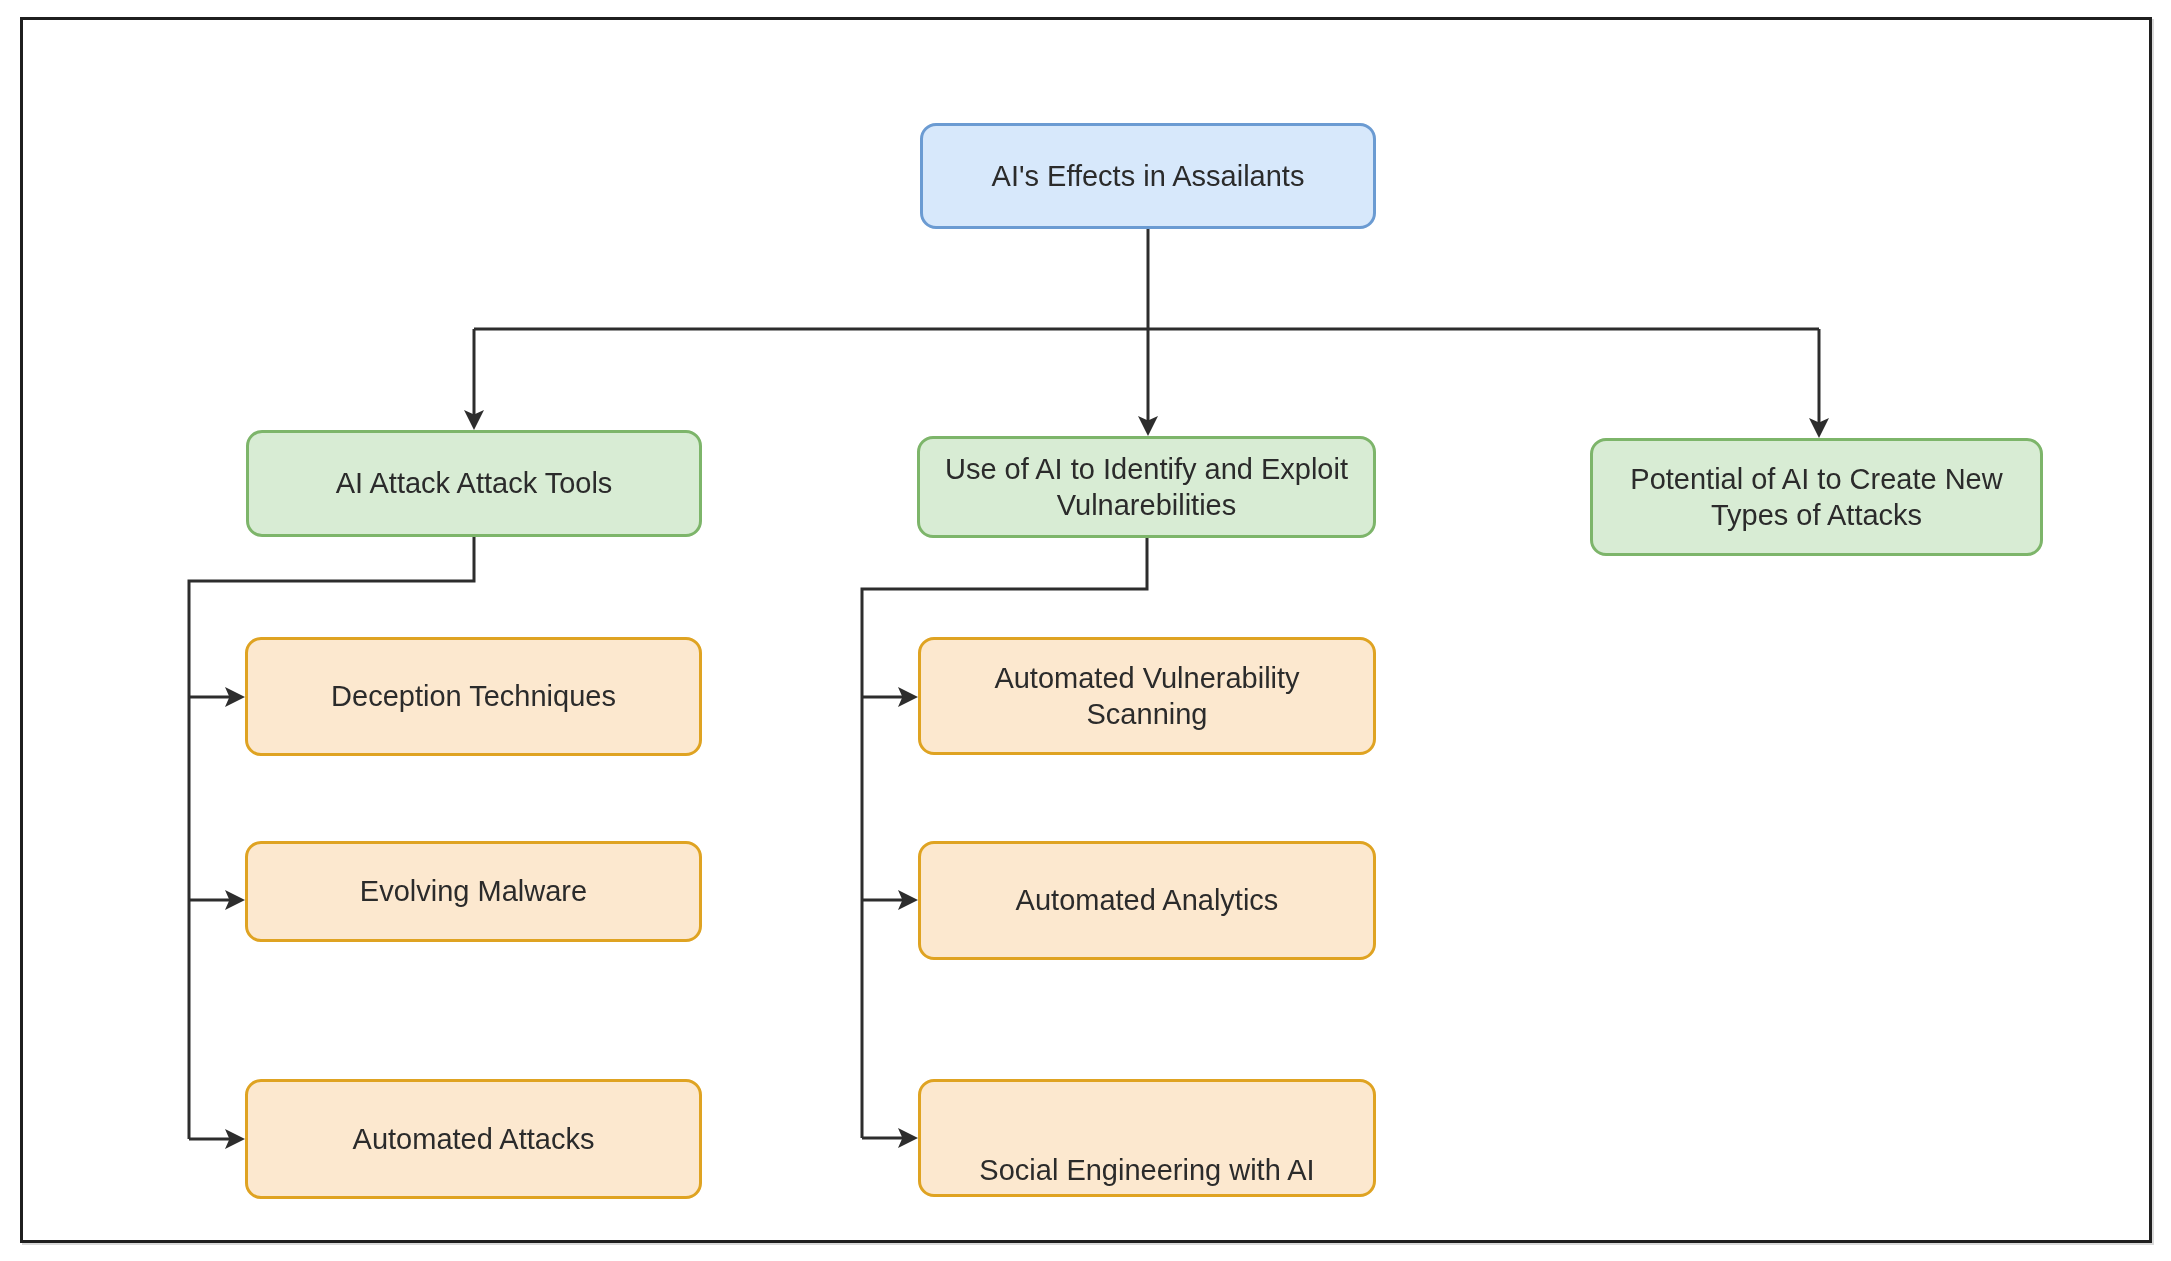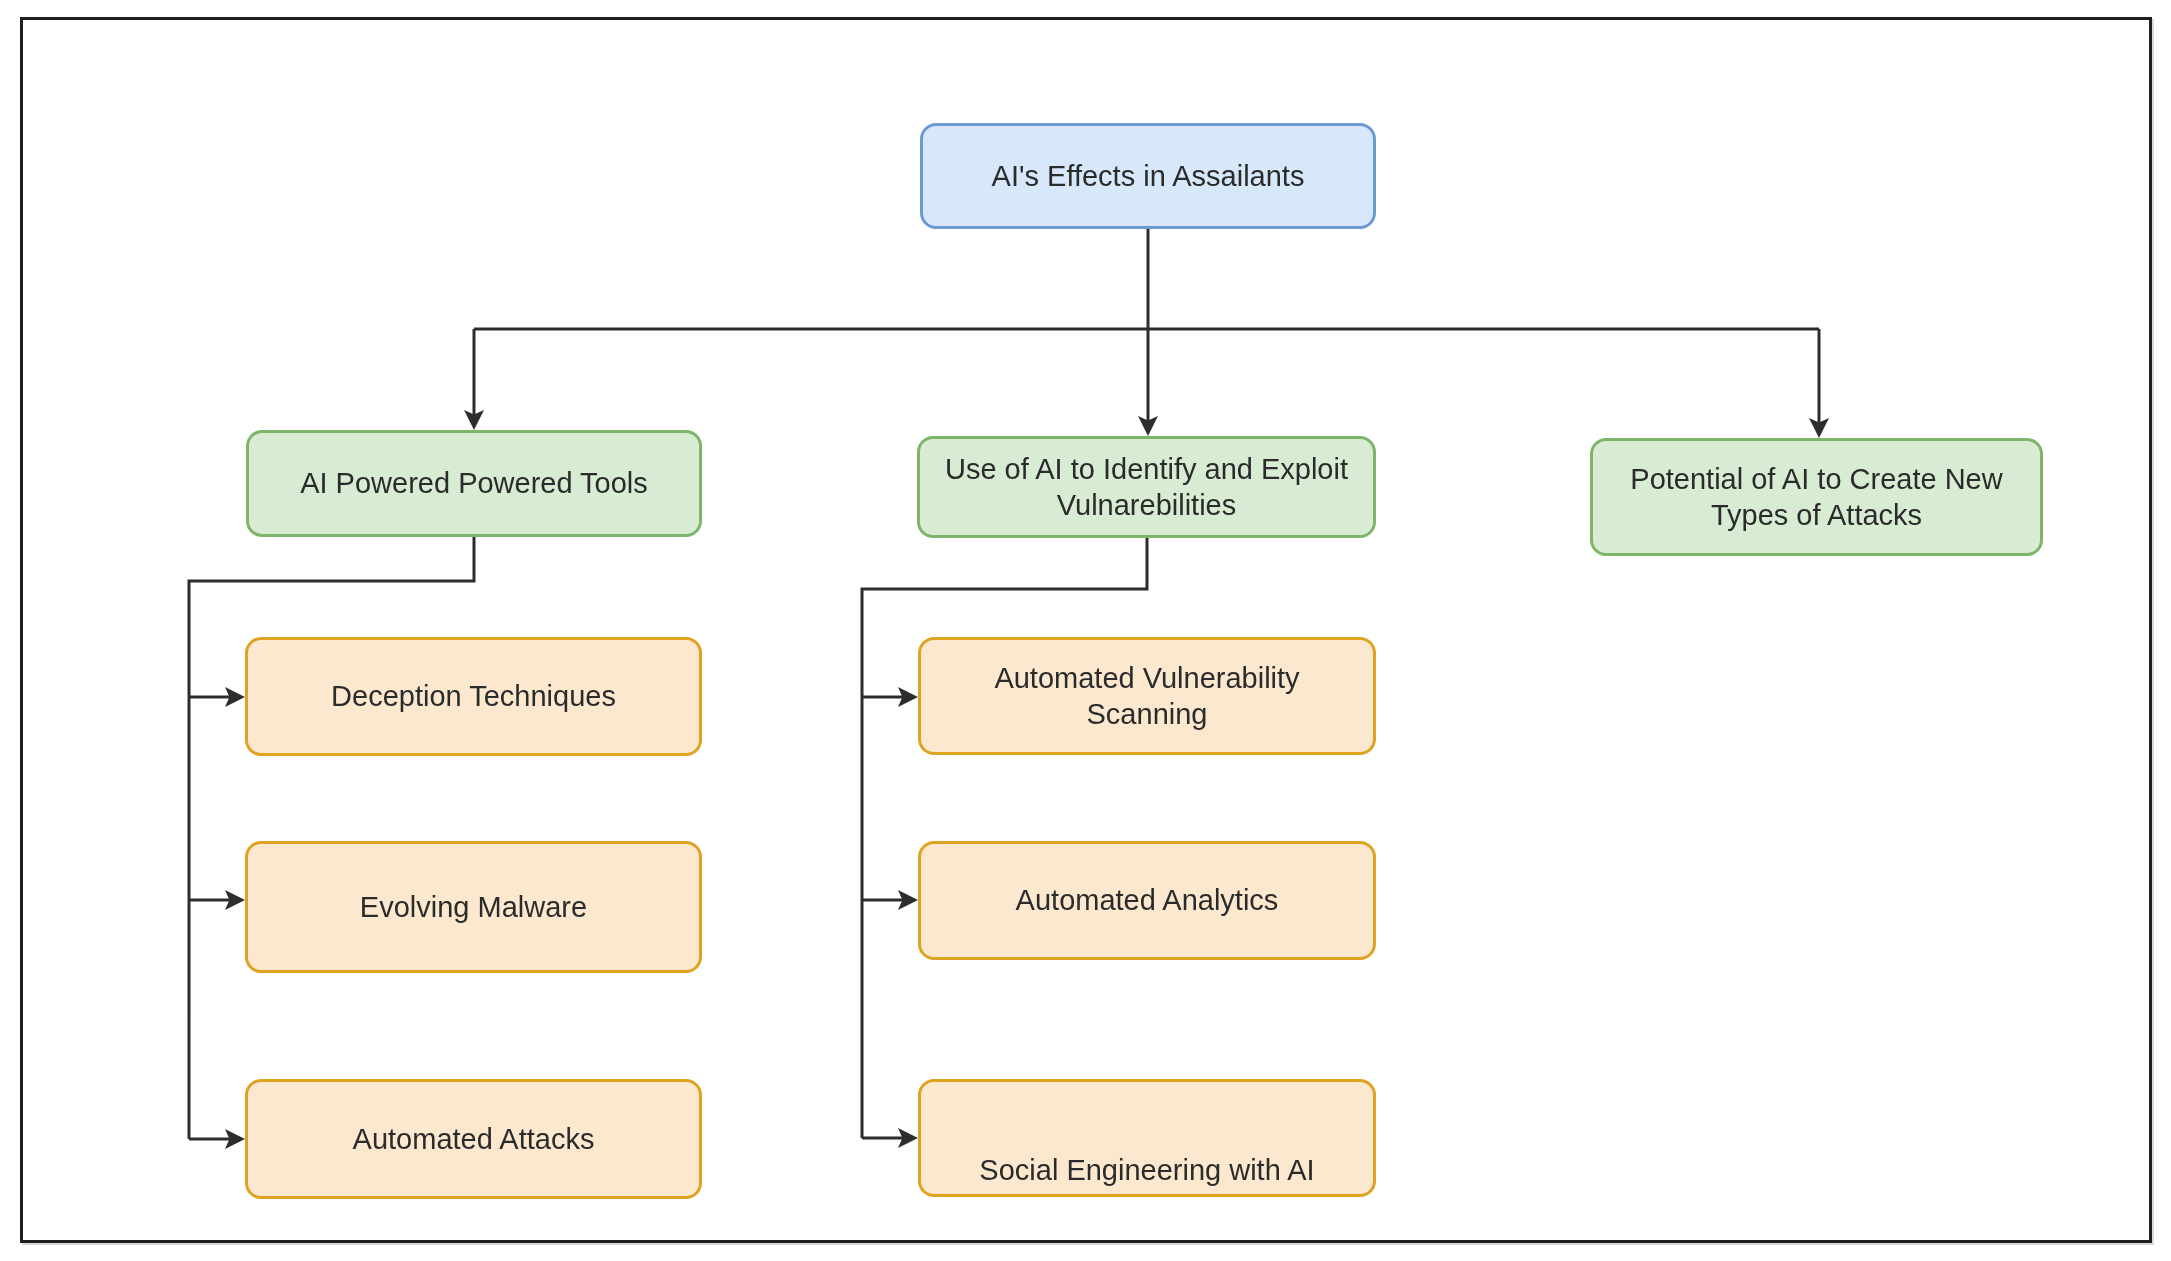--- a/index.html
+++ b/index.html
@@ -91,33 +91,33 @@
     <path class="edge" d="M862,697 H914" marker-end="url(#arrow)"></path>
     <path class="edge" d="M862,900 H914" marker-end="url(#arrow)"></path>
     <path class="edge" d="M862,1138 H914" marker-end="url(#arrow)"></path>
   </svg>
 
   <div class="node root" style="left:920px; top:123px; width:456px; height:106px;">
     <span>AI's Effects in Assailants</span>
   </div>
 
   <div class="node branch" style="left:246px; top:430px; width:456px; height:107px;">
-    <span>AI Powered Powered Tools</span>
+    <span>AI Attack Attack Tools</span>
   </div>
   <div class="node branch" style="left:917px; top:436px; width:459px; height:102px;">
     <span>Use of AI to Identify and Exploit Vulnarebilities</span>
   </div>
   <div class="node branch" style="left:1590px; top:438px; width:453px; height:118px;">
     <span>Potential of AI to Create New Types of Attacks</span>
   </div>
 
   <div class="node leaf" style="left:245px; top:637px; width:457px; height:119px;">
     <span>Deception Techniques</span>
   </div>
-  <div class="node leaf" style="left:245px; top:841px; width:457px; height:132px;">
+  <div class="node leaf" style="left:245px; top:841px; width:457px; height:101px;">
     <span>Evolving Malware</span>
   </div>
   <div class="node leaf" style="left:245px; top:1079px; width:457px; height:120px;">
     <span>Automated Attacks</span>
   </div>
 
   <div class="node leaf" style="left:918px; top:637px; width:458px; height:118px;">
     <span>Automated Vulnerability Scanning</span>
   </div>
   <div class="node leaf" style="left:918px; top:841px; width:458px; height:119px;">

